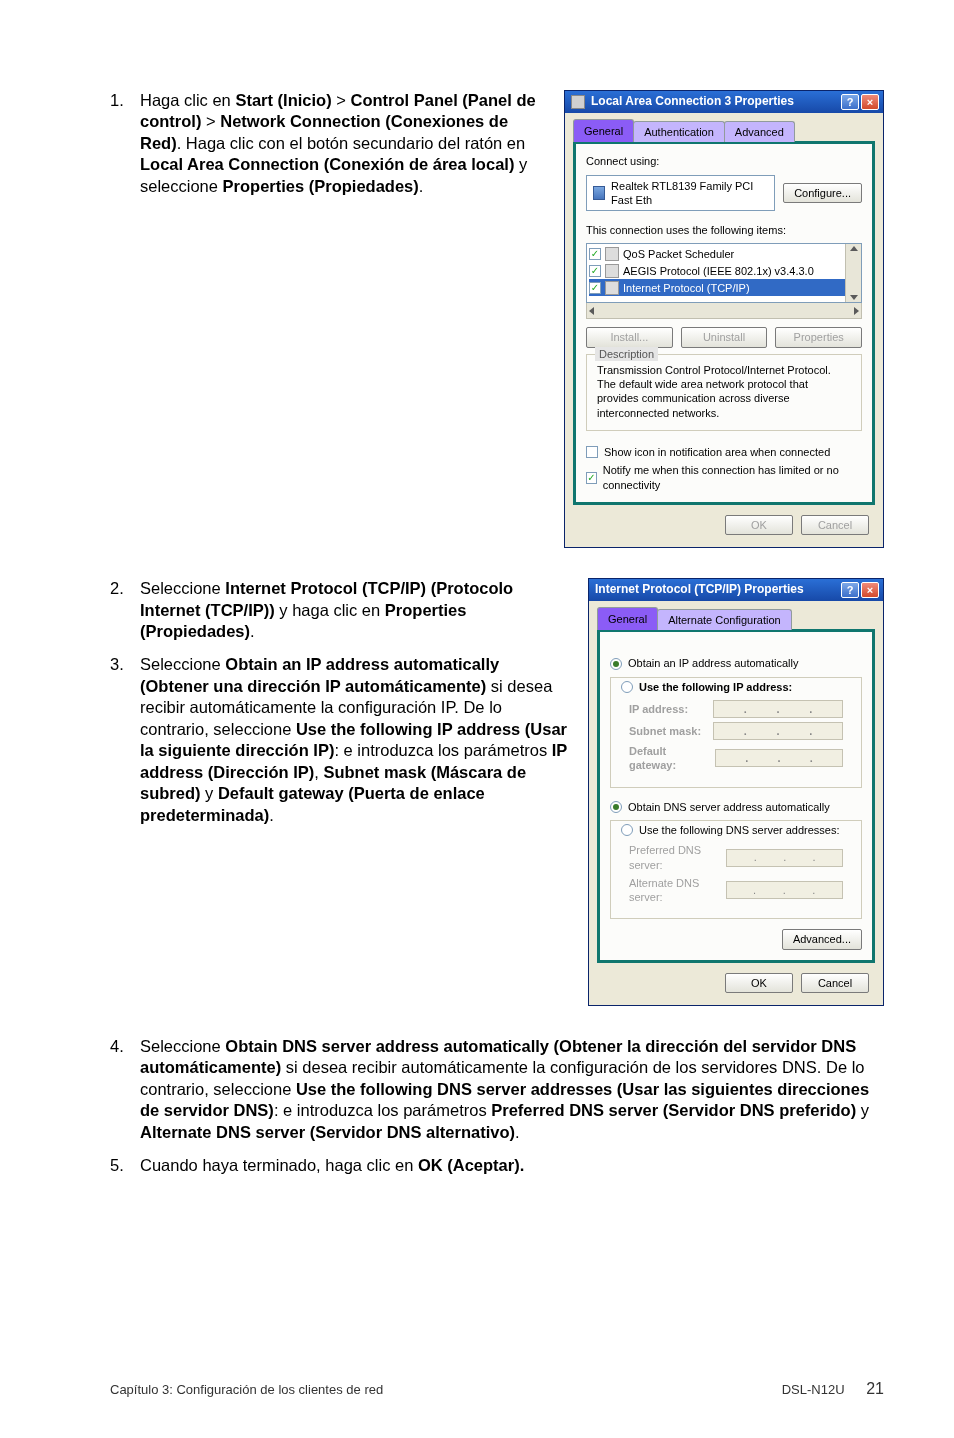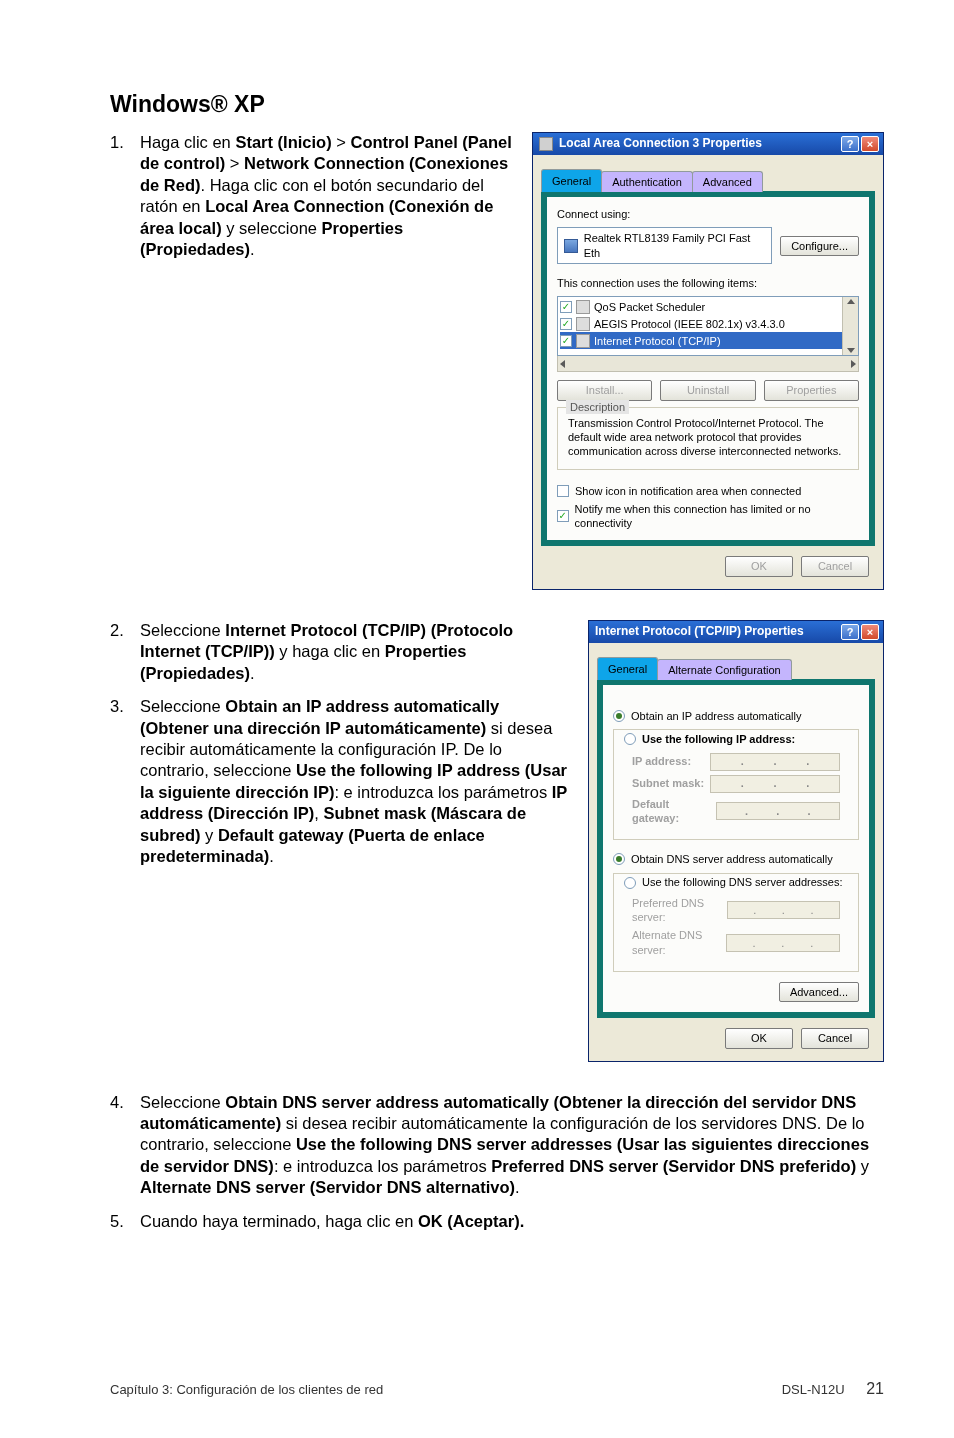--- a/index.html
+++ b/index.html
@@ -82,23 +82,23 @@
     border: 1px solid #919b9c;
     border-bottom: none;
     background: #c4b5fd;
     padding: 3px 10px;
     font-size: 11px;
     border-top-left-radius: 3px;
     border-top-right-radius: 3px;
     margin-right: -1px;
     position: relative;
   }
-  .tab.active { background: #0ea5e9; z-index: 2; padding: 4px 10px 4px 10px; margin-top: 8px; }
+  .tab.active { background: #8b5cf6; z-index: 2; padding: 4px 10px 4px 10px; }
   .tabpanel {
-    border: 6px solid #0f766e;
+    border: 3px solid #0f766e;
     background: #fcfcfa;
     padding: 10px 10px 10px 10px;
   }
   .xp-btn {
     border: 1px solid #7a7a7a;
     background: linear-gradient(to bottom,#fff,#e3e3da);
     padding: 2px 10px;
     font-size: 11px;
     min-width: 68px;
     text-align: center;
@@ -192,36 +192,35 @@
     position:absolute; bottom: 38px; left:110px; right:70px;
     display:flex; justify-content:space-between; align-items:baseline;
     font-size: 13px; color:#333;
   }
   .page-footer .pnum { font-size: 16px; }
 </style>
 </head>
 <body>
 
 <div class="page">
-  <div class="heading">Windows® XP</div>
 
   <div class="row">
     <div class="text-col">
       <ol>
         <li class="step">
           <div class="num">1.</div>
           <div class="body-text">
             <span>Haga clic en </span><span class="b">Start (Inicio)</span><span> &gt; </span><span class="b">Control Panel (Panel de control)</span><span> &gt; </span><span class="b">Network Connection (Conexiones de Red)</span><span>. Haga clic con el botón secundario del ratón en </span><span class="b">Local Area Connection (Conexión de área local)</span><span> y seleccione </span><span class="b">Properties (Propiedades)</span><span>.</span>
           </div>
         </li>
       </ol>
     </div>
 
     <div class="shot-col">
-      <div class="xp-win" style="width:352px;">
+      <div class="xp-win" style="width:320px;">
         <div class="xp-titlebar">
           <span class="title-icon"></span>
           <span class="title">Local Area Connection 3 Properties</span>
           <div class="cap-btns">
             <div class="cap-btn cap-help">?</div>
             <div class="cap-btn cap-close">×</div>
           </div>
         </div>
         <div class="xp-body">
           <div class="tabs">

